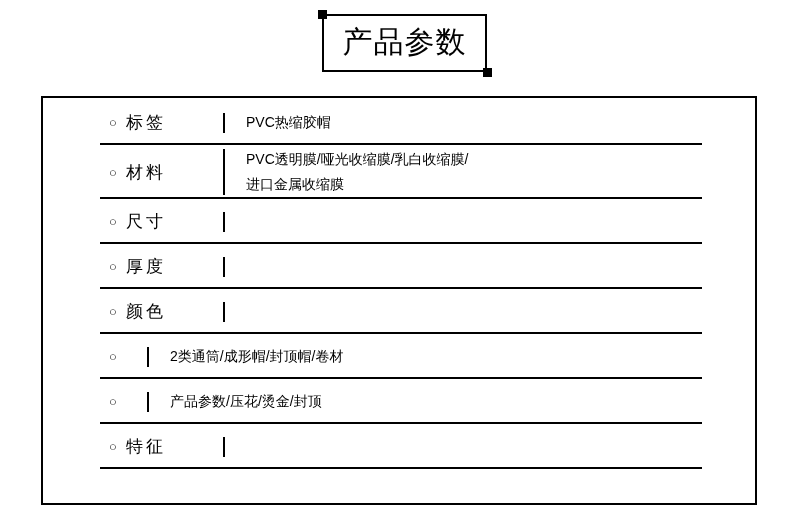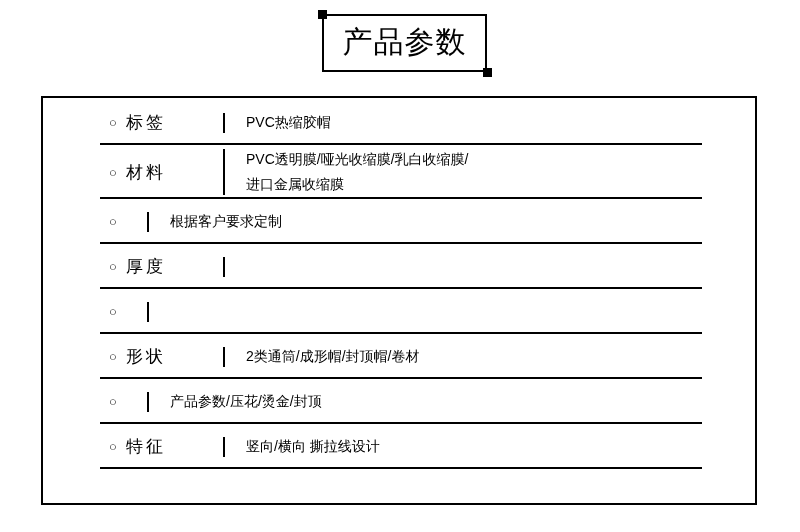--- a/index.html
+++ b/index.html
@@ -145,47 +145,47 @@
           <span class="sep" title="|">
             <span class="sep-bar tall"></span>
           </span>
           <span class="value">PVC透明膜/哑光收缩膜/乳白收缩膜/
 进口金属收缩膜</span>
         </div>
       </div>
       <div class="spec-row" style="top: 101px; height: 45px;">
         <div class="row-inner">
           <span class="bullet">○</span>
-          <span class="sep" title="|">
-            <span class="sep-bar"></span>
-          </span>
-          <span class="value">根据客户要求定制</span>
+          <span class="label">尺寸</span>
+          <span class="sep" title="|">
+            <span class="sep-bar"></span>
+          </span>
         </div>
       </div>
       <div class="spec-row" style="top: 146px; height: 45px;">
         <div class="row-inner">
           <span class="bullet">○</span>
           <span class="label">厚度</span>
           <span class="sep" title="|">
             <span class="sep-bar"></span>
           </span>
         </div>
       </div>
       <div class="spec-row" style="top: 191px; height: 45px;">
         <div class="row-inner">
           <span class="bullet">○</span>
+          <span class="label">颜色</span>
           <span class="sep" title="|">
             <span class="sep-bar"></span>
           </span>
         </div>
       </div>
       <div class="spec-row" style="top: 236px; height: 45px;">
         <div class="row-inner">
           <span class="bullet">○</span>
-          <span class="label">形状</span>
           <span class="sep" title="|">
             <span class="sep-bar"></span>
           </span>
           <span class="value">2类通筒/成形帽/封顶帽/卷材</span>
         </div>
       </div>
       <div class="spec-row" style="top: 281px; height: 45px;">
         <div class="row-inner">
           <span class="bullet">○</span>
           <span class="sep" title="|">
@@ -194,17 +194,16 @@
           <span class="value">产品参数/压花/烫金/封顶</span>
         </div>
       </div>
       <div class="spec-row" style="top: 326px; height: 45px;">
         <div class="row-inner">
           <span class="bullet">○</span>
           <span class="label">特征</span>
           <span class="sep" title="|">
             <span class="sep-bar"></span>
           </span>
-          <span class="value">竖向/横向 撕拉线设计</span>
         </div>
       </div>
     </div>
 </div>
 
 </body></html>

